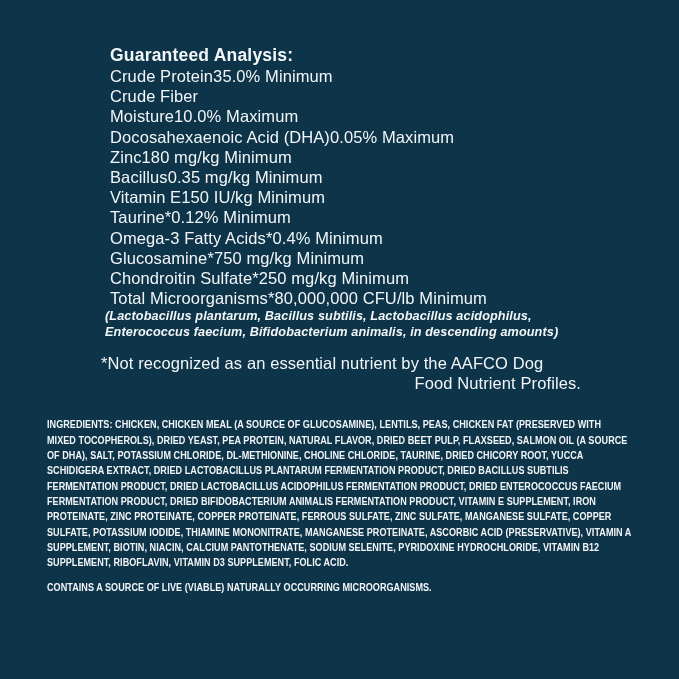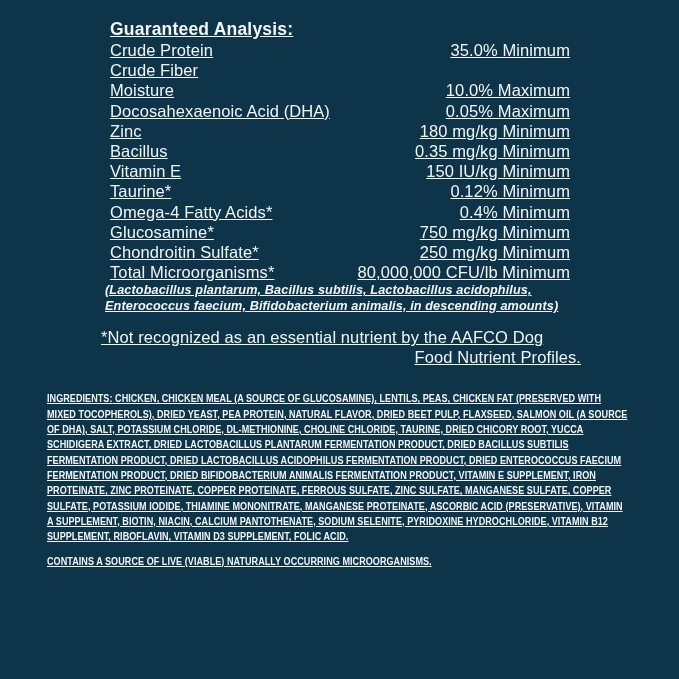--- a/index.html
+++ b/index.html
@@ -9,38 +9,37 @@
   body {
     width: 679px;
     height: 679px;
     overflow: hidden;
     background: #0d3449;
     color: #f2f6f8;
     font-family: "Liberation Sans", "DejaVu Sans", sans-serif;
     -webkit-font-smoothing: antialiased;
   }
   .panel {
-    padding-top: 19px;
-    text-decoration: underline;
+    padding-top: 45px;
   }
   
   .ga {
     margin-left: 110px;
     width: 460px;
   }
   .ga-heading {
     margin: 0;
     font-size: 17.5px;
     font-weight: bold;
     letter-spacing: 0.2px;
     line-height: 21px;
   }
   .ga-row {
     display: flex;
-    justify-content: space-between;
+    justify-content: flex-start;
     align-items: baseline;
     font-size: 16.5px;
     line-height: 20.2px;
     letter-spacing: 0.1px;
   }
   .ga-row .val {
     text-align: right;
     white-space: nowrap;
   }
   .micro-note {
@@ -117,21 +116,21 @@
       </div>
       <div class="ga-row">
         <span class="lbl">Vitamin E</span>
         <span class="val">150 IU/kg Minimum</span>
       </div>
       <div class="ga-row">
         <span class="lbl">Taurine*</span>
         <span class="val">0.12% Minimum</span>
       </div>
       <div class="ga-row">
-        <span class="lbl">Omega-4 Fatty Acids*</span>
+        <span class="lbl">Omega-3 Fatty Acids*</span>
         <span class="val">0.4% Minimum</span>
       </div>
       <div class="ga-row">
         <span class="lbl">Glucosamine*</span>
         <span class="val">750 mg/kg Minimum</span>
       </div>
       <div class="ga-row">
         <span class="lbl">Chondroitin Sulfate*</span>
         <span class="val">250 mg/kg Minimum</span>
       </div>

